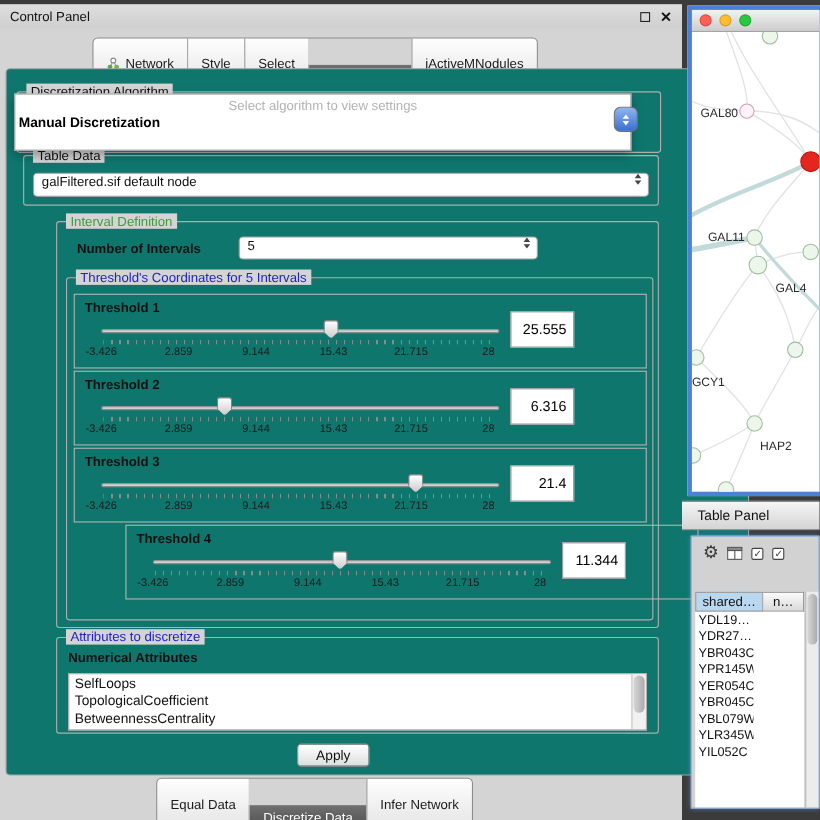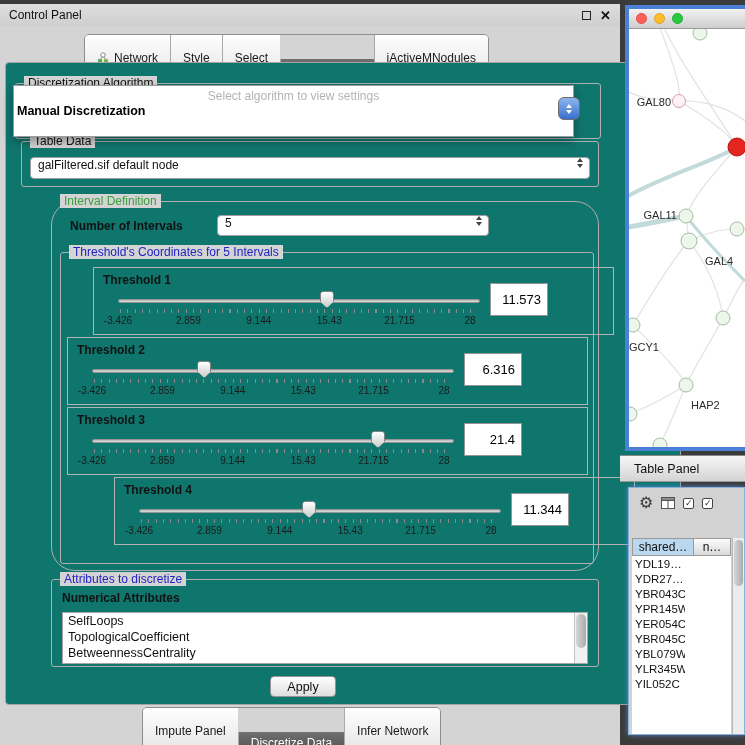--- a/index.html
+++ b/index.html
@@ -164,51 +164,51 @@
       <span class="grouptitle">Table Data</span>
       <div class="combo" style="left:8px;top:15px;width:560px;height:22px;">
         <span>galFiltered.sif default node</span>
         <span class="stepper">
             <span class="arr-up"></span>
             <span class="arr-dn"></span>
           </span>
       </div>
     </div>
 
-    <div class="groupbox" style="left:45px;top:138px;width:548px;height:370px;border-radius:24px;">
+    <div class="groupbox" style="left:45px;top:138px;width:548px;height:370px;">
       <span class="grouptitle green">Interval Definition</span>
 
       <div style="position:absolute;left:18px;top:17px;font-size:12px;font-weight:bold;color:#111;">Number of Intervals</div>
       <div class="combo" style="left:165px;top:13px;width:272px;height:21px;">
         <span>5</span>
         <span class="stepper">
             <span class="arr-up"></span>
             <span class="arr-dn"></span>
           </span>
       </div>
 
       <div class="groupbox" style="left:8px;top:50px;width:534px;height:312px;">
         <span class="grouptitle blue">Threshold's Coordinates for 5 Intervals</span>
 
-        <div class="threshold-box" style="top:14px;margin-left:26px;">
+        <div class="threshold-box" style="top:14px;">
           <div class="th-label">Threshold 1</div>
           <div class="slider">
             <div class="track"></div>
             <div class="thumb" style="left: calc(57.72% - 7px);"></div>
             <div class="ticks"></div>
             <div class="ticklabels">
               <span style="left:0%">-3.426</span>
               <span style="left:20%">2.859</span>
               <span style="left:40%">9.144</span>
               <span style="left:60%">15.43</span>
               <span style="left:80%">21.715</span>
               <span style="left:100%">28</span>
             </div>
           </div>
-          <div class="value-box">11.573</div>
+          <div class="value-box">25.555</div>
         </div>
 
         <div class="threshold-box" style="top:84px;">
           <div class="th-label">Threshold 2</div>
           <div class="slider">
             <div class="track"></div>
             <div class="thumb" style="left: calc(31% - 7px);"></div>
             <div class="ticks"></div>
             <div class="ticklabels">
               <span style="left:0%">-3.426</span>
@@ -271,21 +271,21 @@
           <div class="vthumb" style="top:1px;height:34px;"></div>
         </div>
       </div>
     </div>
 
     <div id="apply-btn">Apply</div>
   </div>
 
   <div class="seg-tabs" style="left:142px;top:703px;">
     <div class="seg">
-      <span>Impute Panel</span>
+      <span>Equal Data</span>
     </div>
     <div class="seg selected">
       <span>Discretize Data</span>
     </div>
     <div class="seg">
       <span>Infer Network</span>
     </div>
   </div>
 </div>
 

